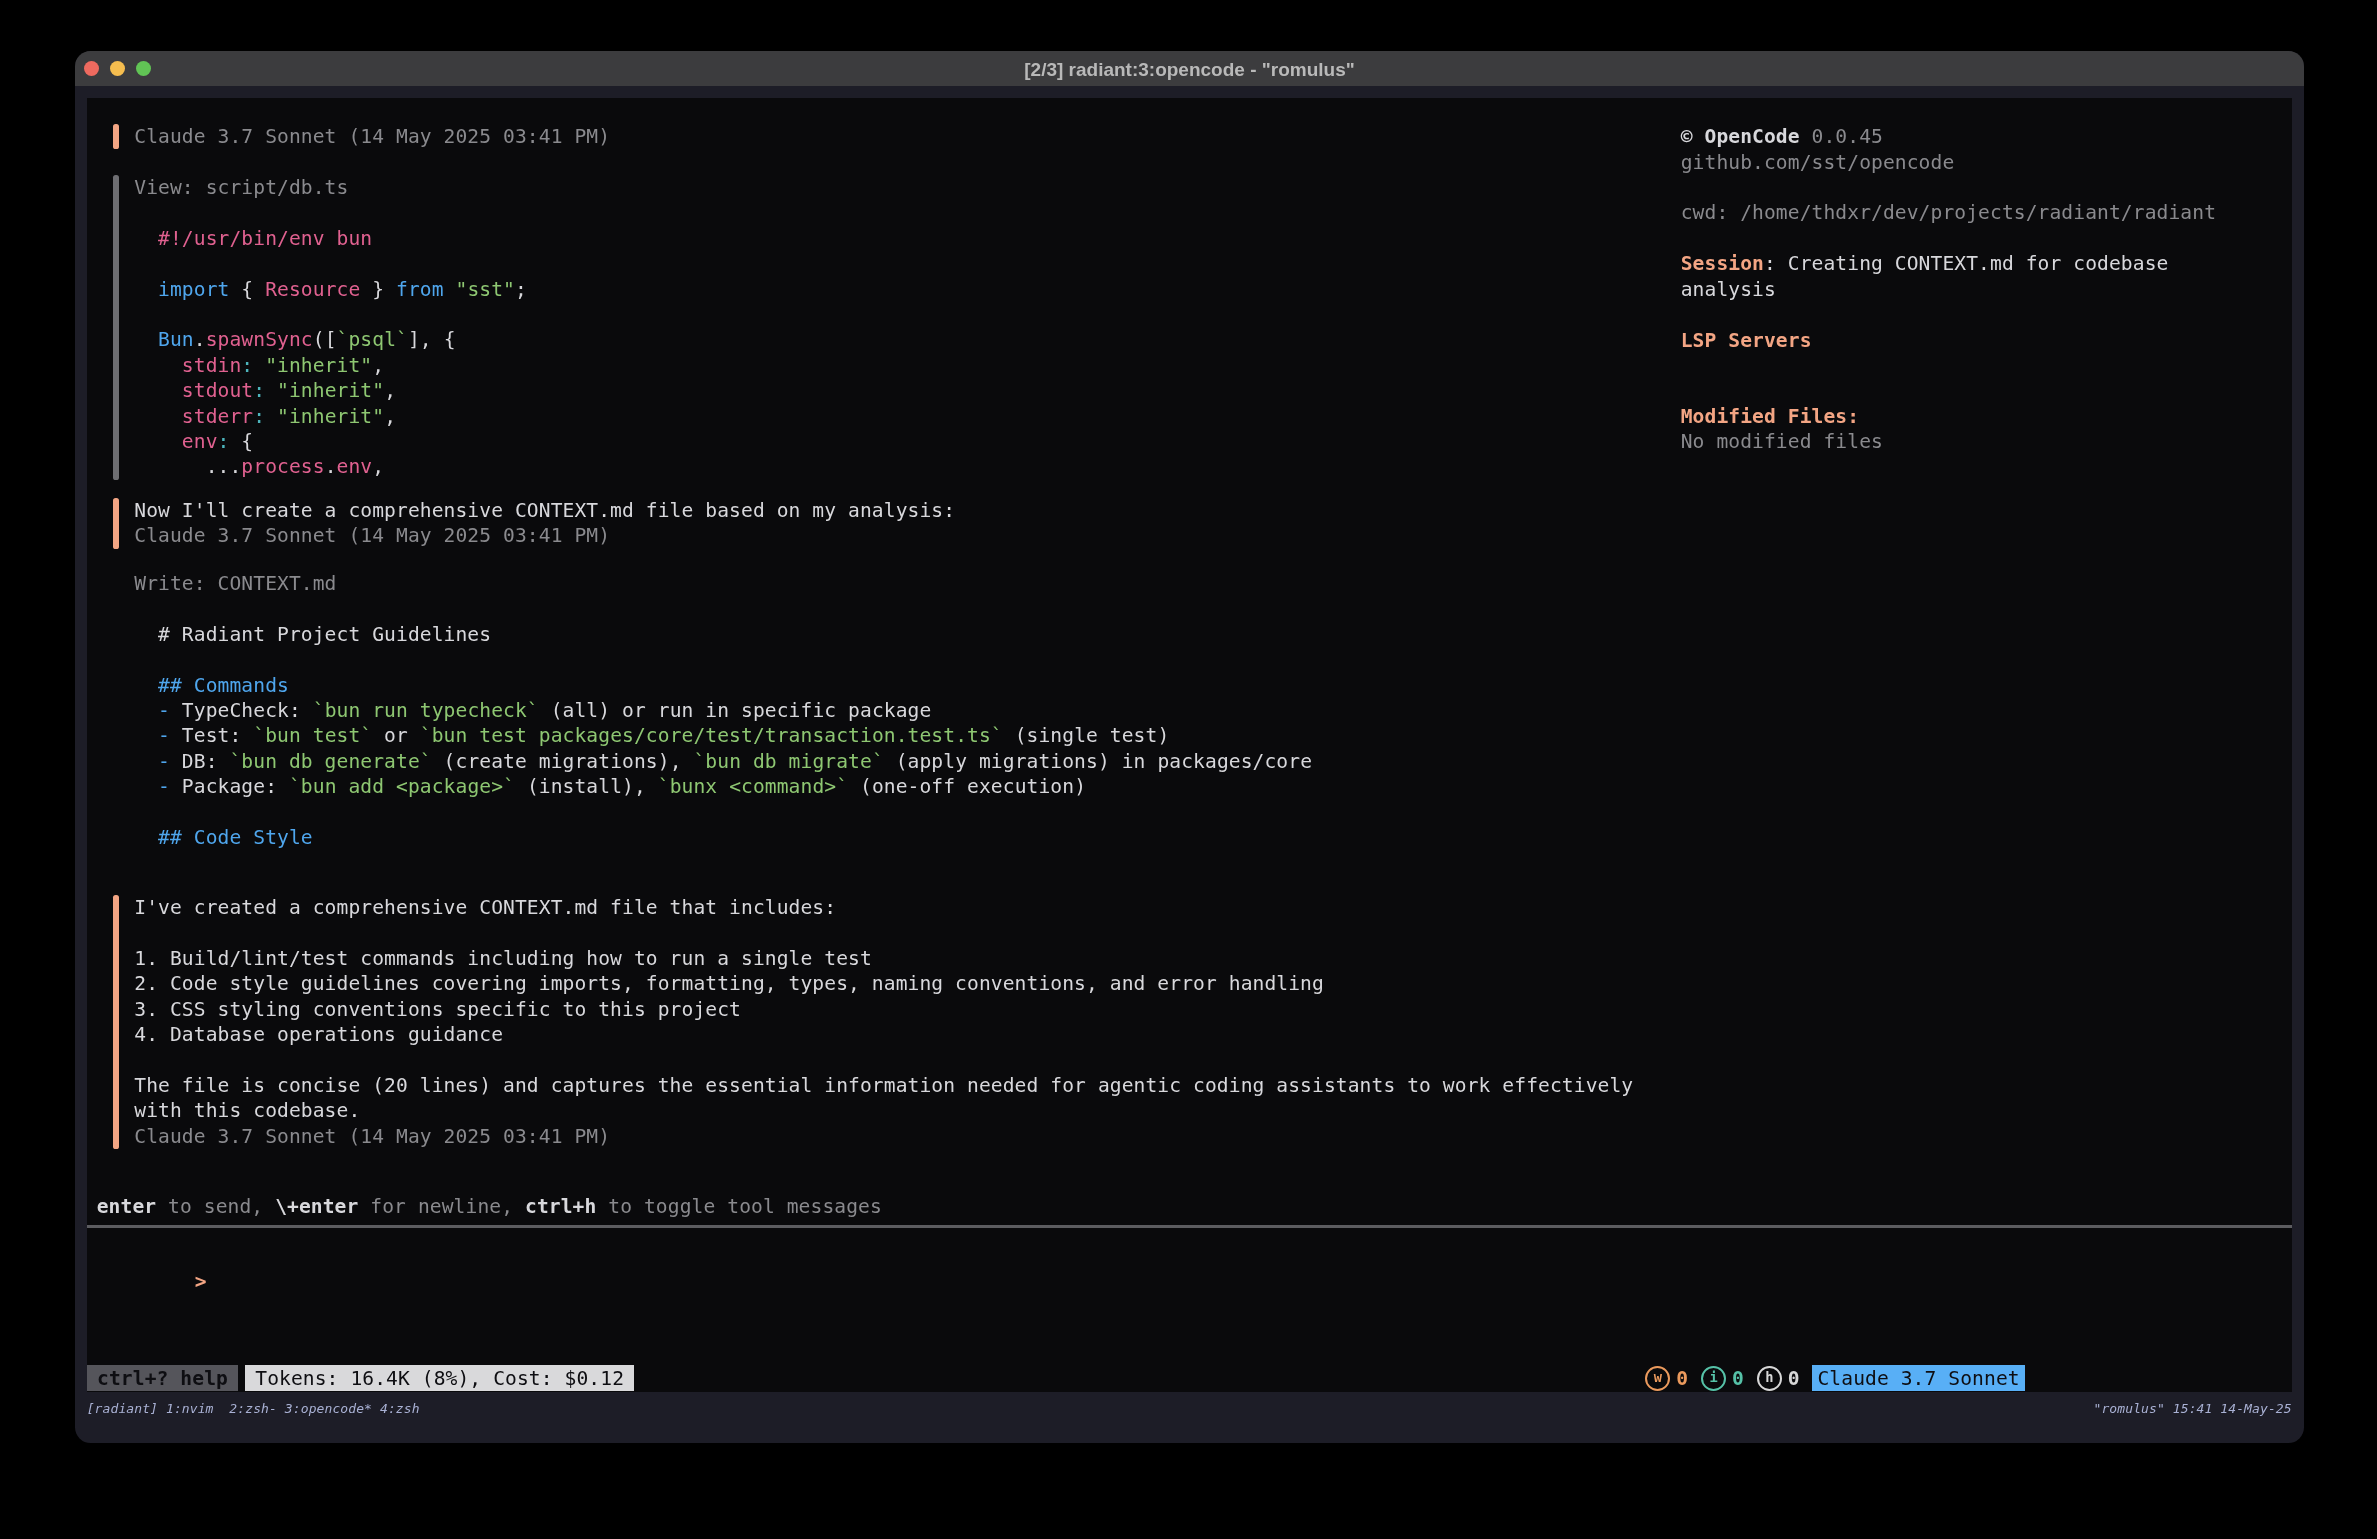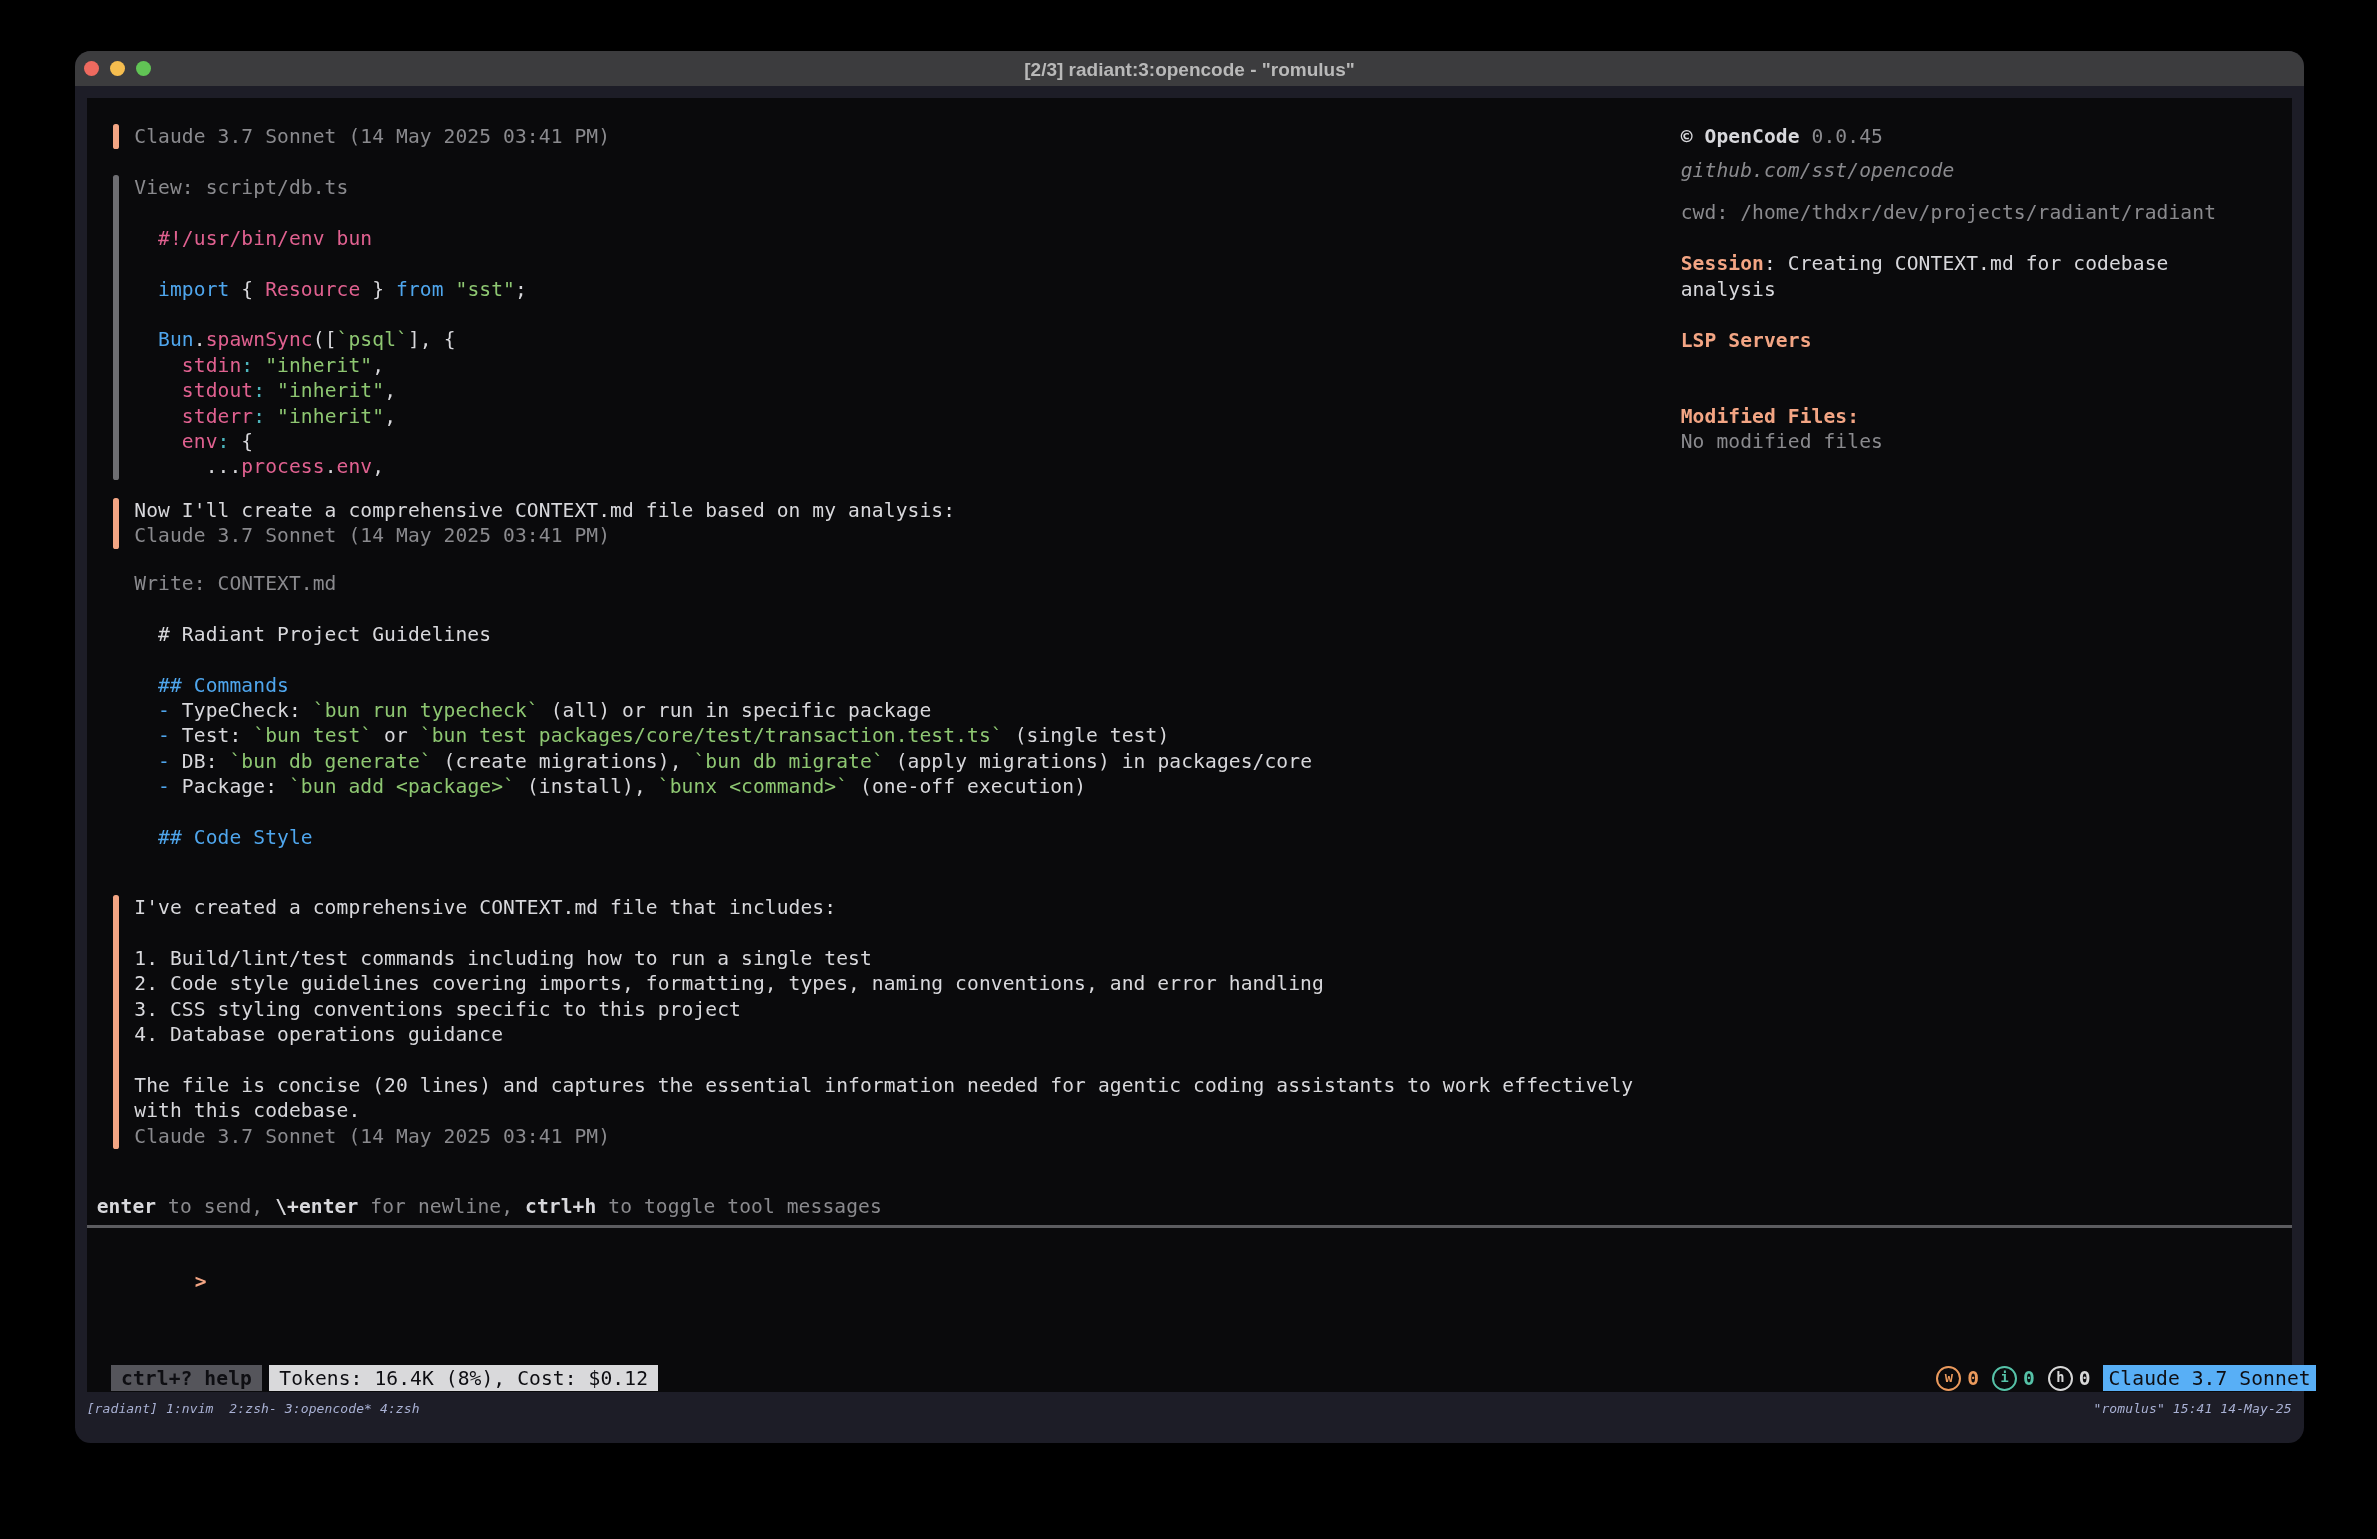--- a/index.html
+++ b/index.html
@@ -28,22 +28,22 @@
   .b{font-weight:bold;}
   .block{position:absolute;left:13px;display:flex;padding-left:13px;}
   .vbar{width:5.9px;border-radius:2.6px;flex:none;}
   .bar-salmon{background:var(--salmon,#f3a584);}
   .bar-gray{background:var(--bar-gray,#6e6e72);}
   .bcontent{margin-left:15.7px;}
   #sidebar .side-line{position:absolute;left:1594px;}
   .hint{position:absolute;left:10px;top:1096px;}
   .divider{position:absolute;left:0;top:1127px;width:2205px;height:2.6px;background:var(--divider,#5c5c60);}
   .prompt-row{position:absolute;left:13px;top:1146px;}
-  .status-row{position:absolute;left:0;top:1267px;width:2205px;height:26px;display:flex;
-              justify-content:space-between;align-items:center;margin-left:24px;}
+  .status-row{position:absolute;left:0;top:1267px;width:1938px;height:26px;display:flex;
+              justify-content:space-between;align-items:center;}
   .chips-left{display:flex;gap:6.5px;height:26px;}
   .chip{display:inline-block;height:26px;line-height:27px;font-size:19.6px;letter-spacing:0.1px;padding:0 10.4px;white-space:pre;}
   .chip-help{background:var(--chip-help-bg,#55555b);color:var(--chip-dark-text,#0e0e12);font-weight:bold;}
   .chip-tokens{background:var(--chip-tokens-bg,#d9d9db);color:var(--chip-dark-text,#0e0e12);}
   .chips-right{display:flex;align-items:center;gap:13px;height:26px;}
   .chip-model{background:var(--model-chip-bg,#58aff6);color:var(--chip-dark-text,#0e0e12);padding:0 5px;}
   .badge{display:inline-flex;align-items:center;gap:5.9px;}
   .badge-orange{color:var(--badge-orange,#eb9a5d);}
   .badge-teal{color:var(--badge-teal,#56c2a8);}
   .badge-white{color:var(--badge-white,#d8d8d8);}
@@ -127,21 +127,21 @@
               <div class="line"><span class="c-white">4. Database operations guidance</span></div>
               <div class="line">&nbsp;</div>
               <div class="line"><span class="c-white">The file is concise (20 lines) and captures the essential information needed for agentic coding assistants to work effectively</span></div>
               <div class="line"><span class="c-white">with this codebase.</span></div>
               <div class="line"><span class="c-gray">Claude 3.7 Sonnet (14 May 2025 03:41 PM)</span></div>
             </div>
           </div>
         </div>
       <div id="sidebar">
           <div class="line side-line" style="top: 26px;"><span class="c-white b">© OpenCode </span><span class="c-gray">0.0.45</span></div>
-          <div class="line side-line" style="top: 60px; font-style: italic;"><span class="c-gray">github.com/sst/opencode</span></div>
+          <div class="line side-line" style="top: 52px;"><span class="c-gray">github.com/sst/opencode</span></div>
           <div class="line side-line" style="top: 102px;"><span class="c-gray">cwd: /home/thdxr/dev/projects/radiant/radiant</span></div>
           <div class="line side-line" style="top: 153px;"><span class="c-salmon b">Session</span><span class="c-white">: Creating CONTEXT.md for codebase</span></div>
           <div class="line side-line" style="top: 179px;"><span class="c-white">analysis</span></div>
           <div class="line side-line" style="top: 230px;"><span class="c-salmon b">LSP Servers</span></div>
           <div class="line side-line" style="top: 306px;"><span class="c-salmon b">Modified Files:</span></div>
           <div class="line side-line" style="top: 331px;"><span class="c-gray">No modified files</span></div>
         </div>
 
       <div class="hint line" id="hint"><span class="c-white b">enter</span><span class="c-gray"> to send, </span><span class="c-white b">\+enter</span><span class="c-gray"> for newline, </span><span class="c-white b">ctrl+h</span><span class="c-gray"> to toggle tool messages</span></div>
       <div class="divider"></div>

